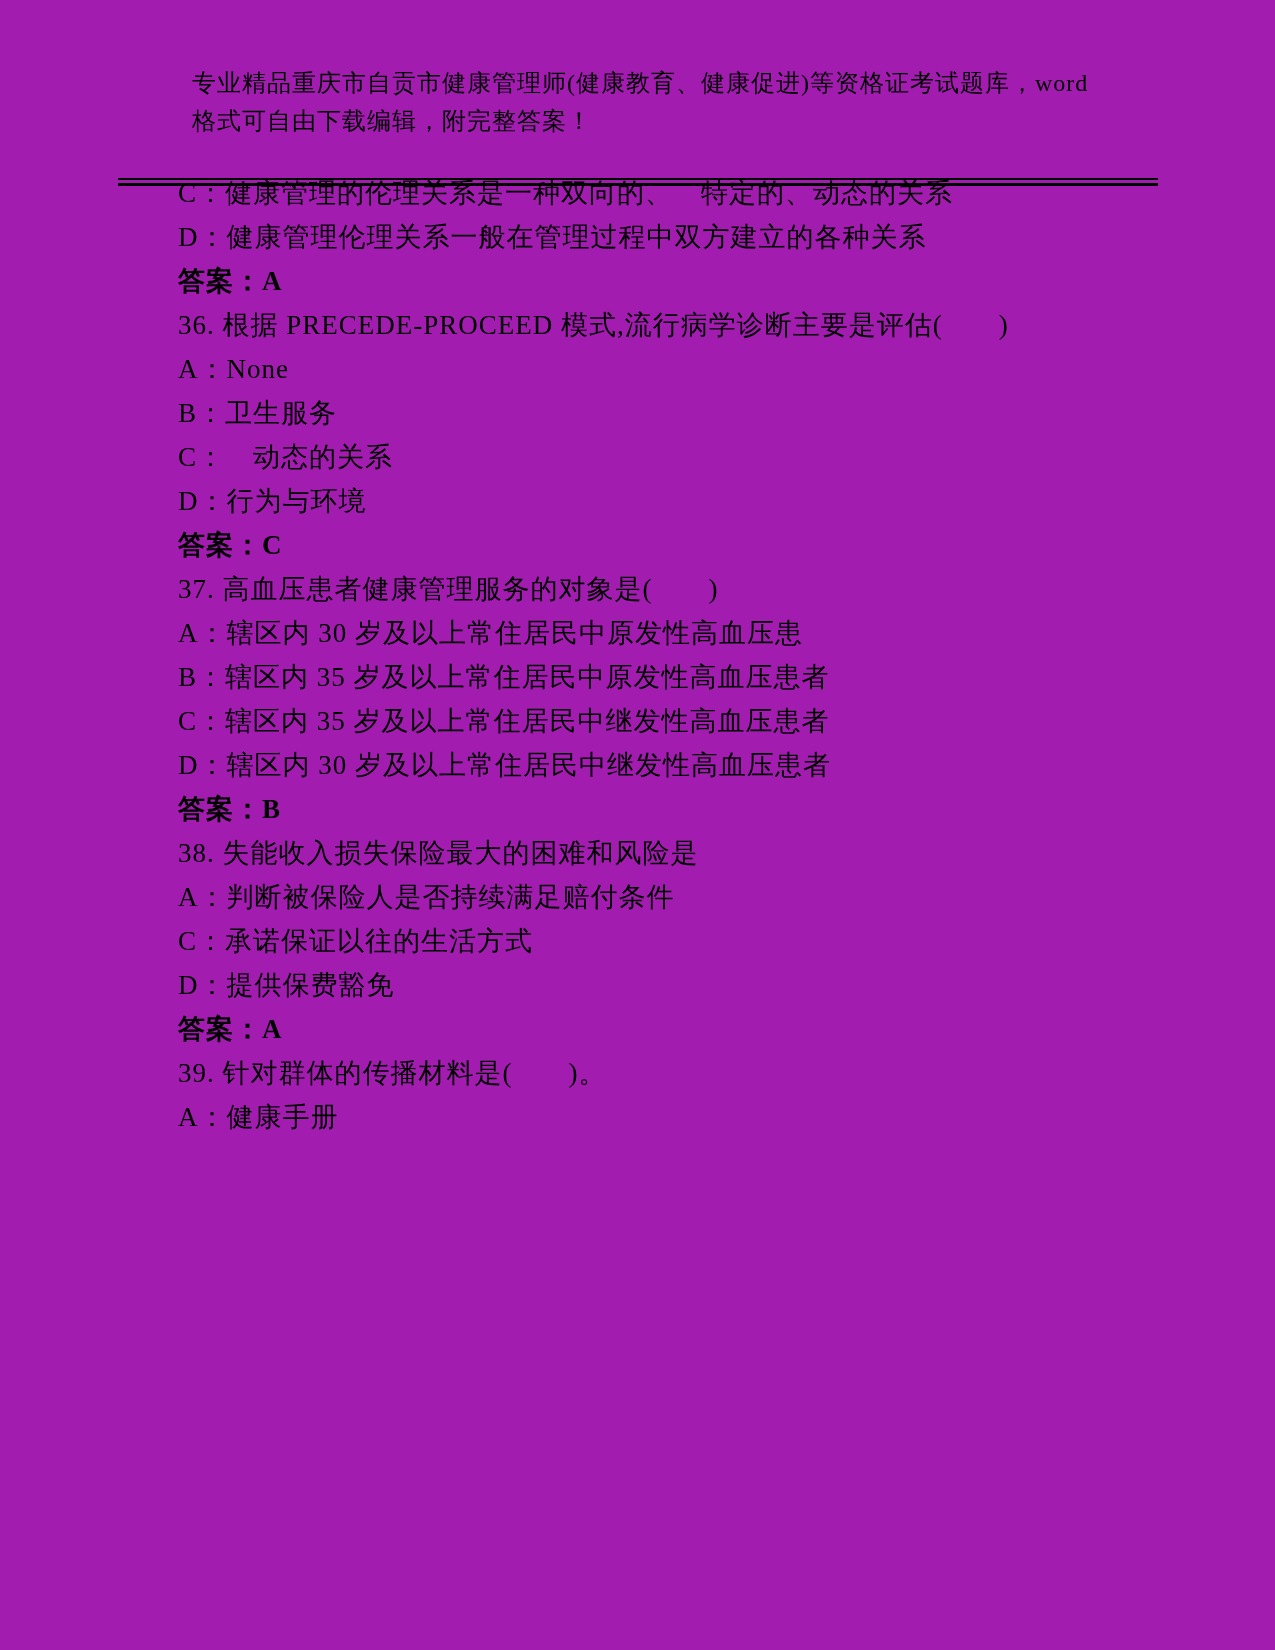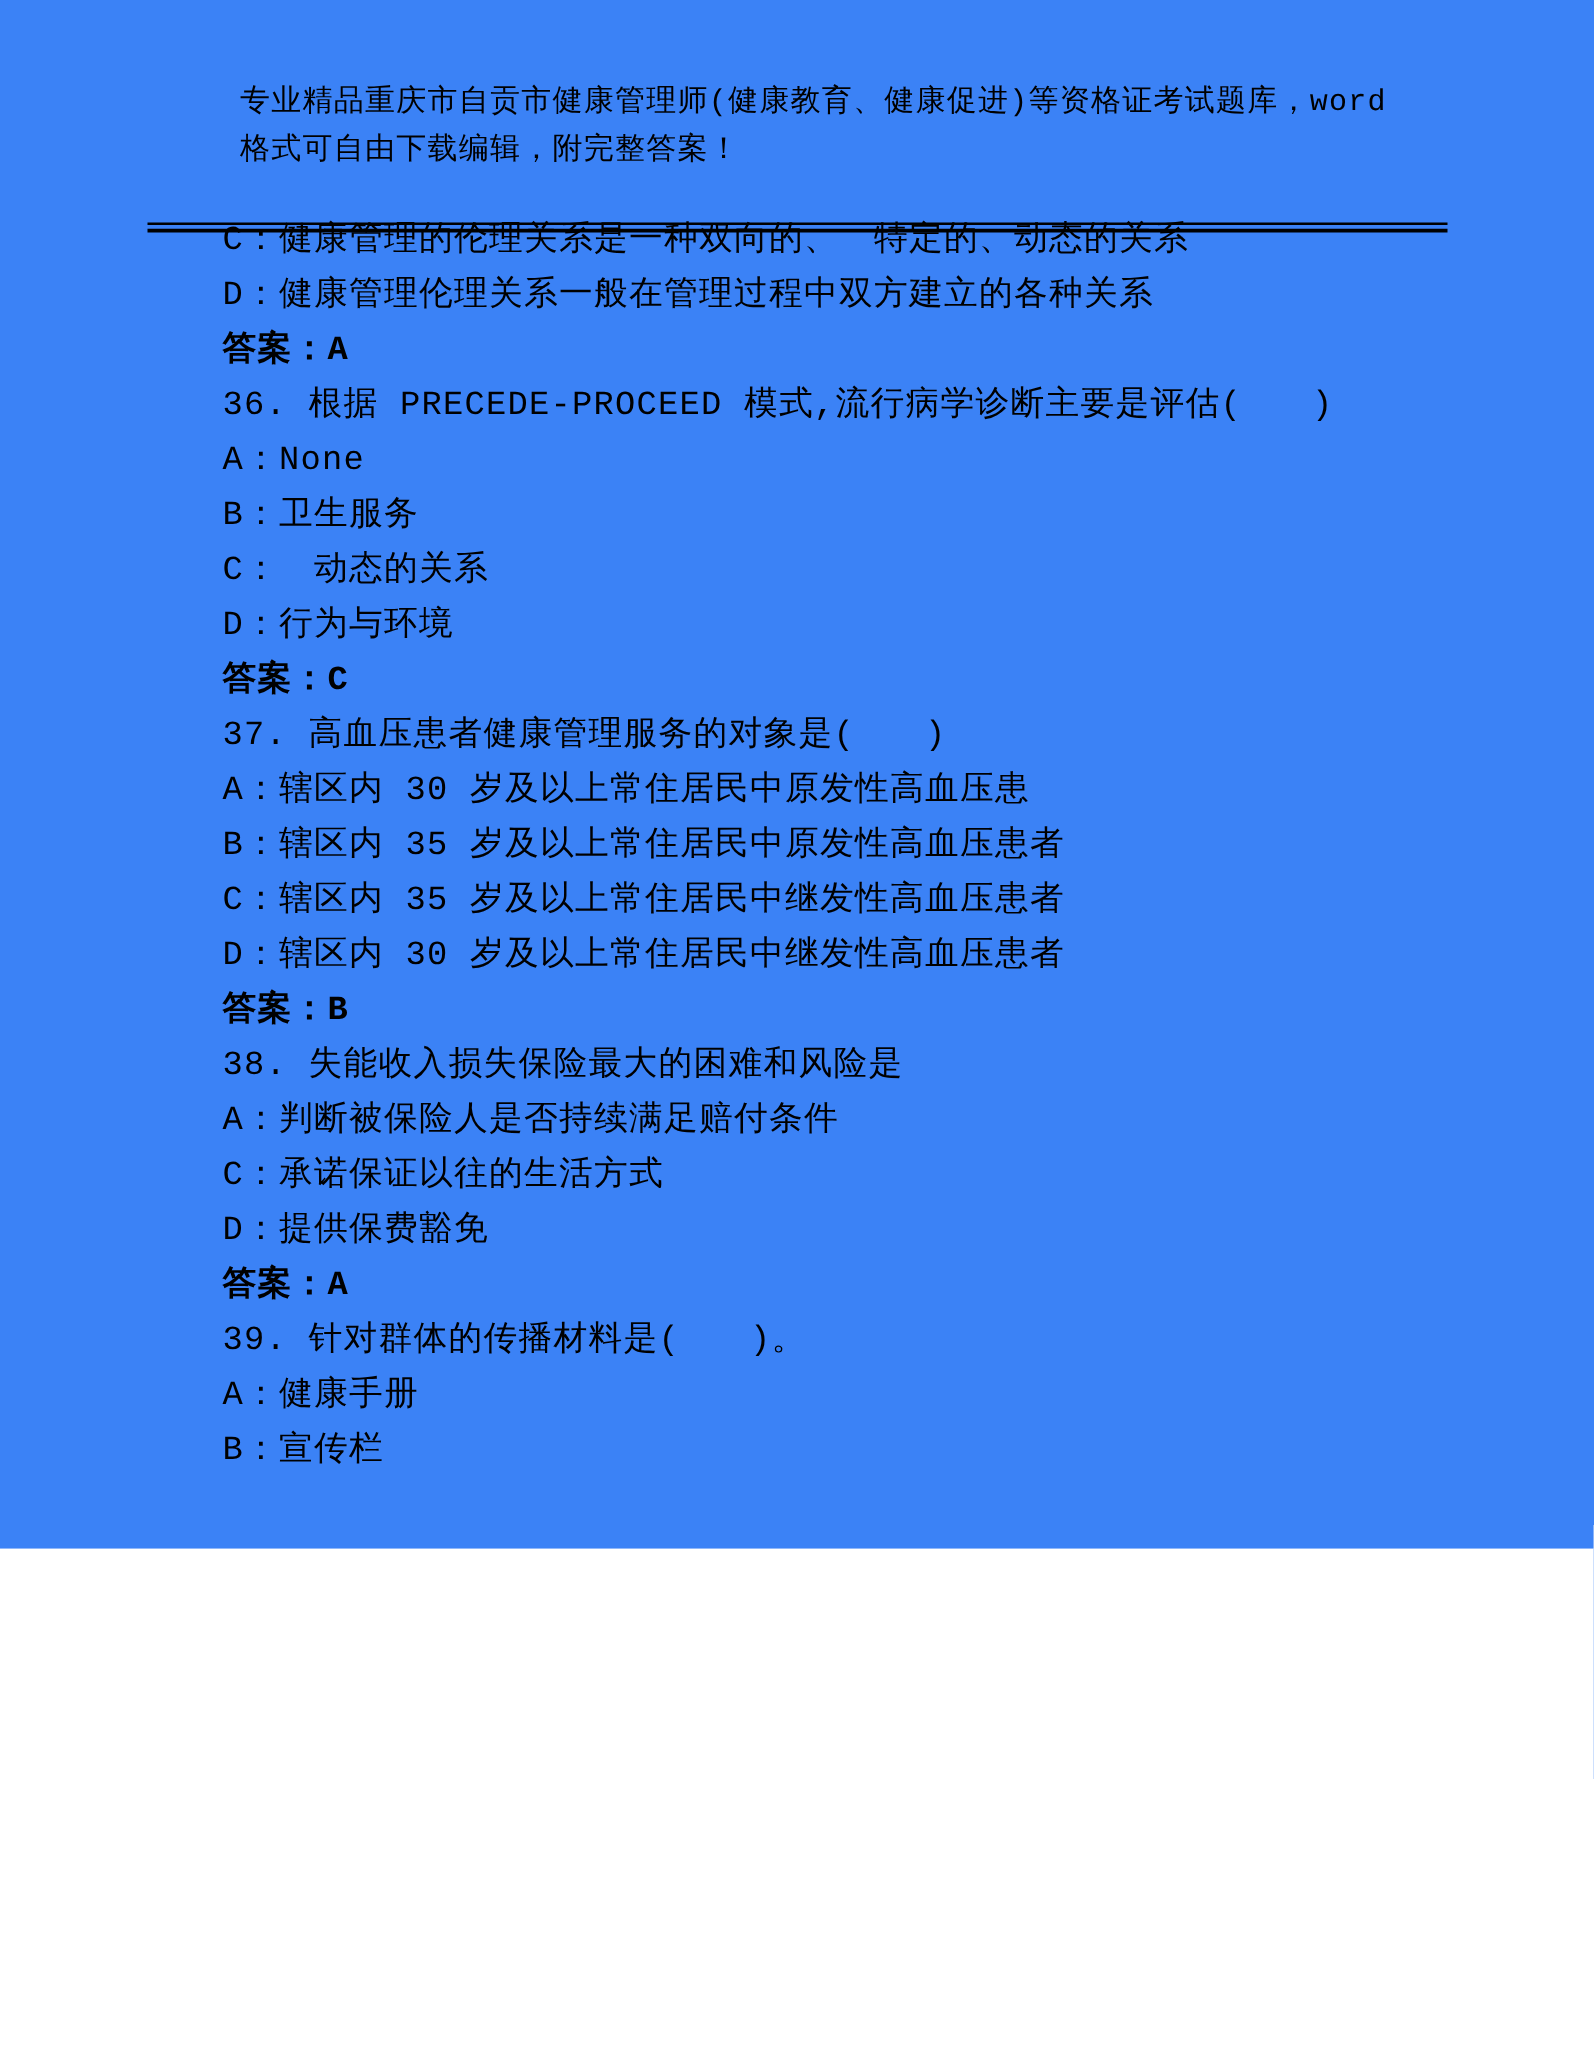--- a/index.html
+++ b/index.html
@@ -3,24 +3,24 @@
 <meta charset="utf-8">
 <style>
   html, body {
     margin: 0;
     padding: 0;
     background: #ffffff;
   }
   .page {
     position: relative;
     width: 1275px;
-    height: 1239px;
-    background: #3b82f6;
+    height: 1650px;
+    background: #a21caf;
     color: #000000;
-    font-family: Liberation Mono, monospace;
+    font-family: Liberation Serif, serif;
     overflow: hidden;
   }
   .header {
     position: absolute;
     left: 192px;
     top: 64px;
     width: 940px;
     font-size: 24px;
     line-height: 38px;
     letter-spacing: 1px;
@@ -98,17 +98,16 @@
       <div class="line question-title">38. 失能收入损失保险最大的困难和风险是</div>
       <div class="line option-line">A：判断被保险人是否持续满足赔付条件</div>
       <div class="line option-line">C：承诺保证以往的生活方式</div>
       <div class="line option-line">D：提供保费豁免</div>
       <div class="line answer-line">答案：A</div>
     </div>
 
     <div class="question-block">
       <div class="line question-title">39. 针对群体的传播材料是(　　)。</div>
       <div class="line option-line">A：健康手册</div>
-      <div class="line option-line">B：宣传栏</div>
     </div>
 
   </div>
 </div>
 
 </body></html>

